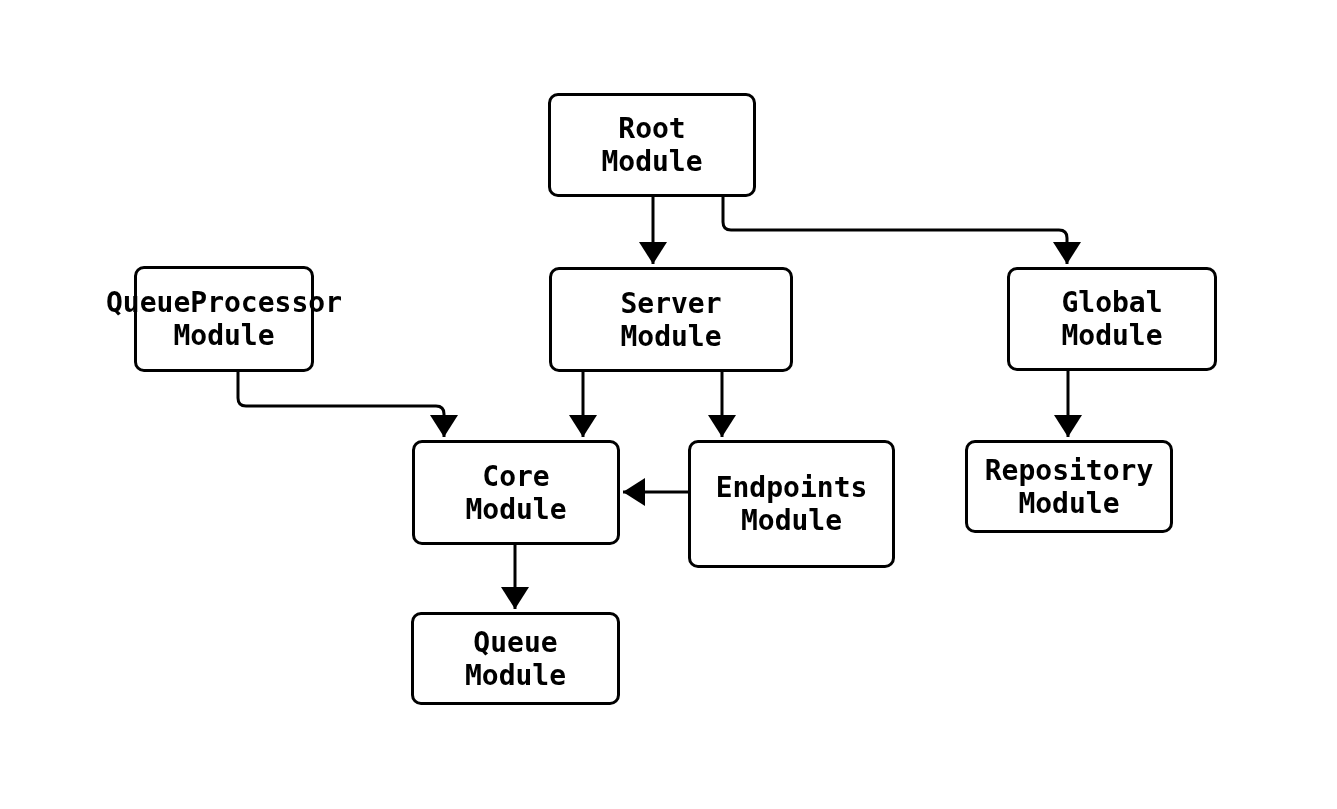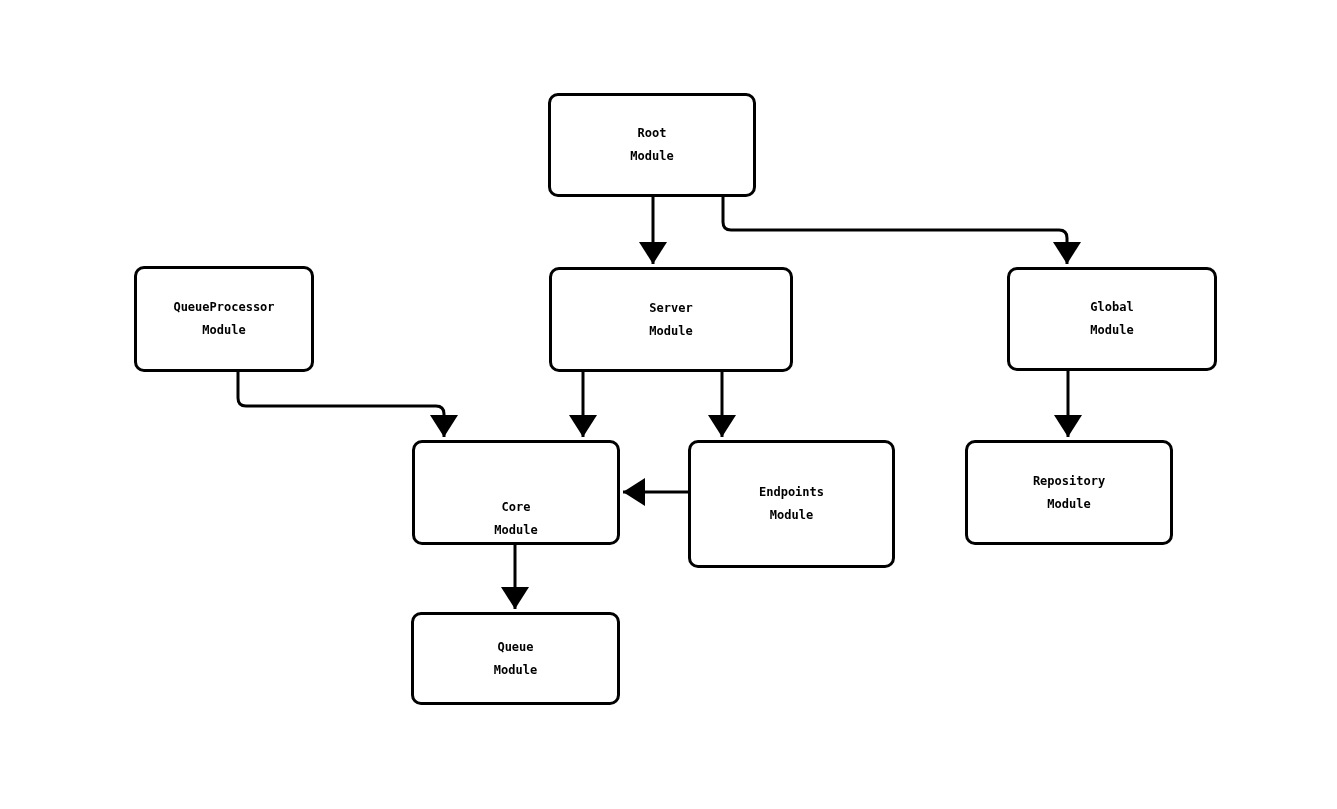--- a/index.html
+++ b/index.html
@@ -36,22 +36,22 @@
     box-sizing: border-box;
     border: 3px solid var(--stroke, #000000);
     border-radius: 10px;
     background: var(--fill, #ffffff);
     display: flex;
     align-items: center;
     justify-content: center;
     text-align: center;
   }
   .node-label {
-    font-size: 12px;
-    line-height: 23px;
+    font-size: 28px;
+    line-height: 33px;
     font-weight: bold;
     color: var(--stroke, #000000);
     white-space: pre-line;
   }
 </style>
 </head>
 <body>
 
 <div class="canvas">
 
@@ -84,31 +84,31 @@
   <div class="node" style="left:963px; top:267px; width:210px; height:104px;margin-left:44px;">
     <span class="node-label">Global
 Module</span>
   </div>
 
   <div class="node" style="left:134px; top:266px; width:180px; height:106px;">
     <span class="node-label">QueueProcessor
 Module</span>
   </div>
 
-  <div class="node" style="left:412px; top:440px; width:208px; height:105px;align-items:flex-end;">
+  <div class="node" style="left:412px; top:440px; width:208px; height:105px;">
     <span class="node-label">Core
 Module</span>
   </div>
 
   <div class="node" style="left:688px; top:440px; width:207px; height:128px;">
     <span class="node-label">Endpoints
 Module</span>
   </div>
 
-  <div class="node" style="left:965px; top:440px; width:208px; height:105px;">
+  <div class="node" style="left:965px; top:440px; width:208px; height:93px;">
     <span class="node-label">Repository
 Module</span>
   </div>
 
   <div class="node" style="left:411px; top:612px; width:209px; height:93px;">
     <span class="node-label">Queue
 Module</span>
   </div>
 
 </div>

